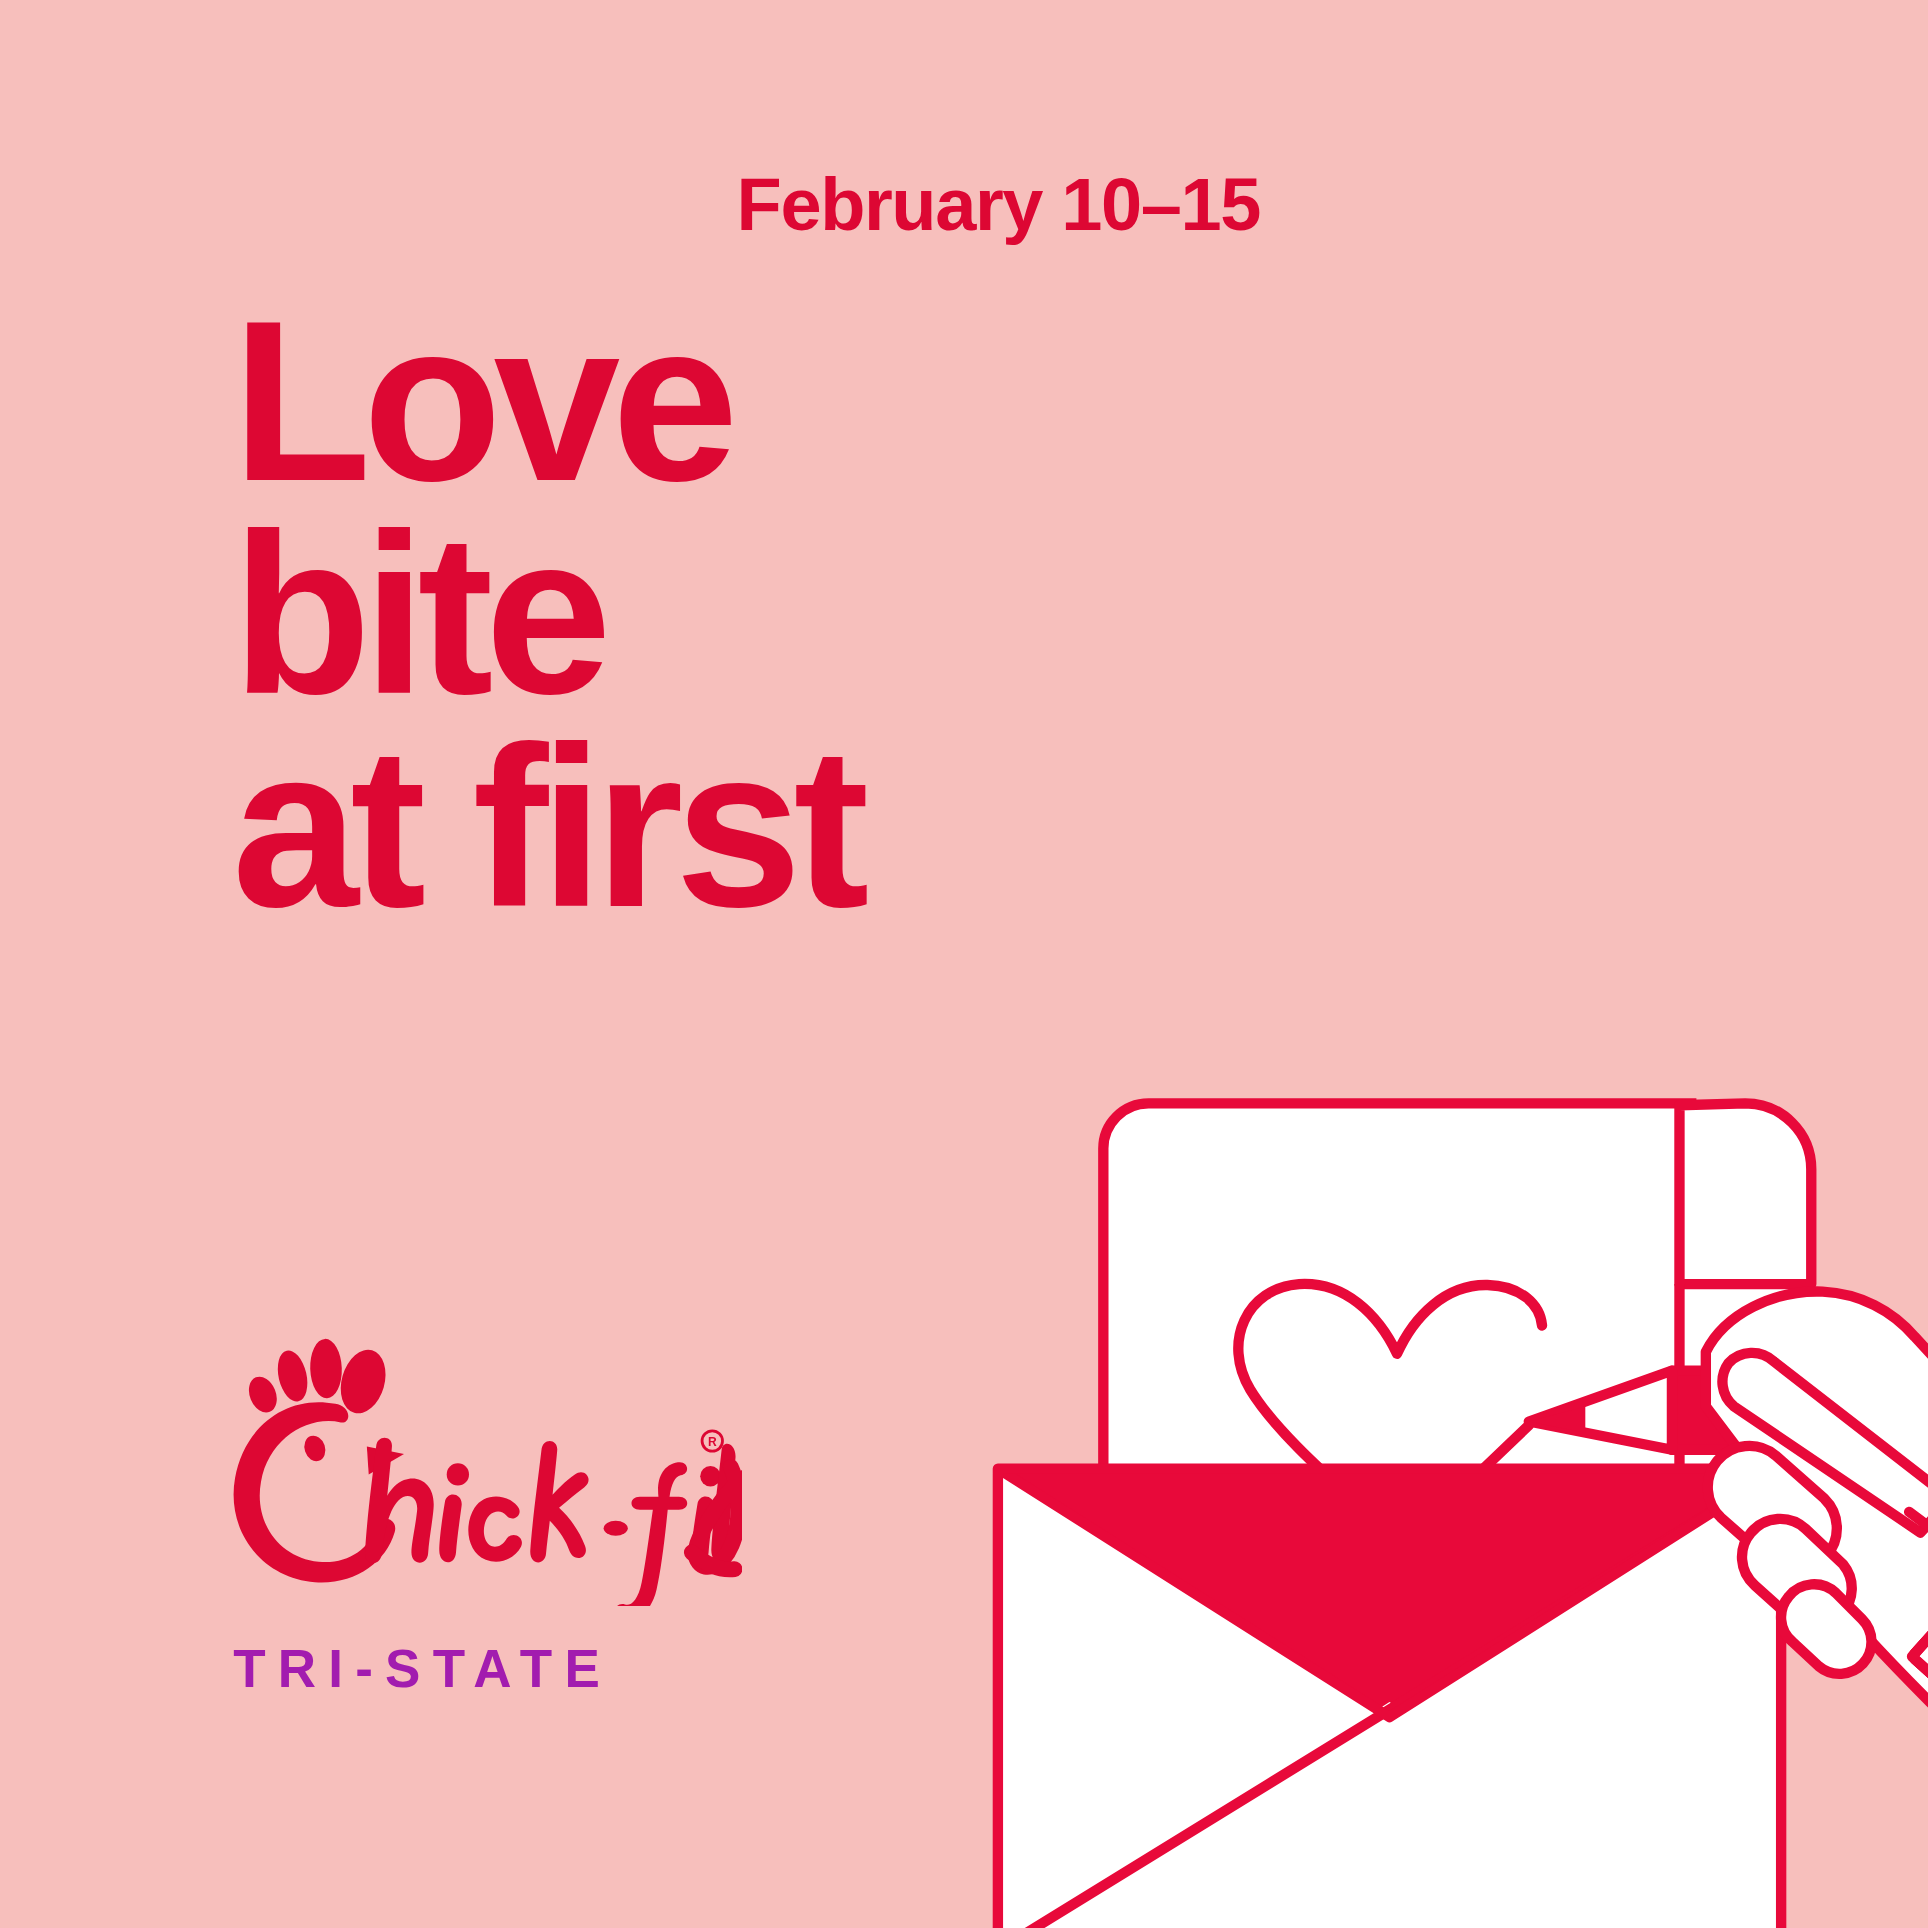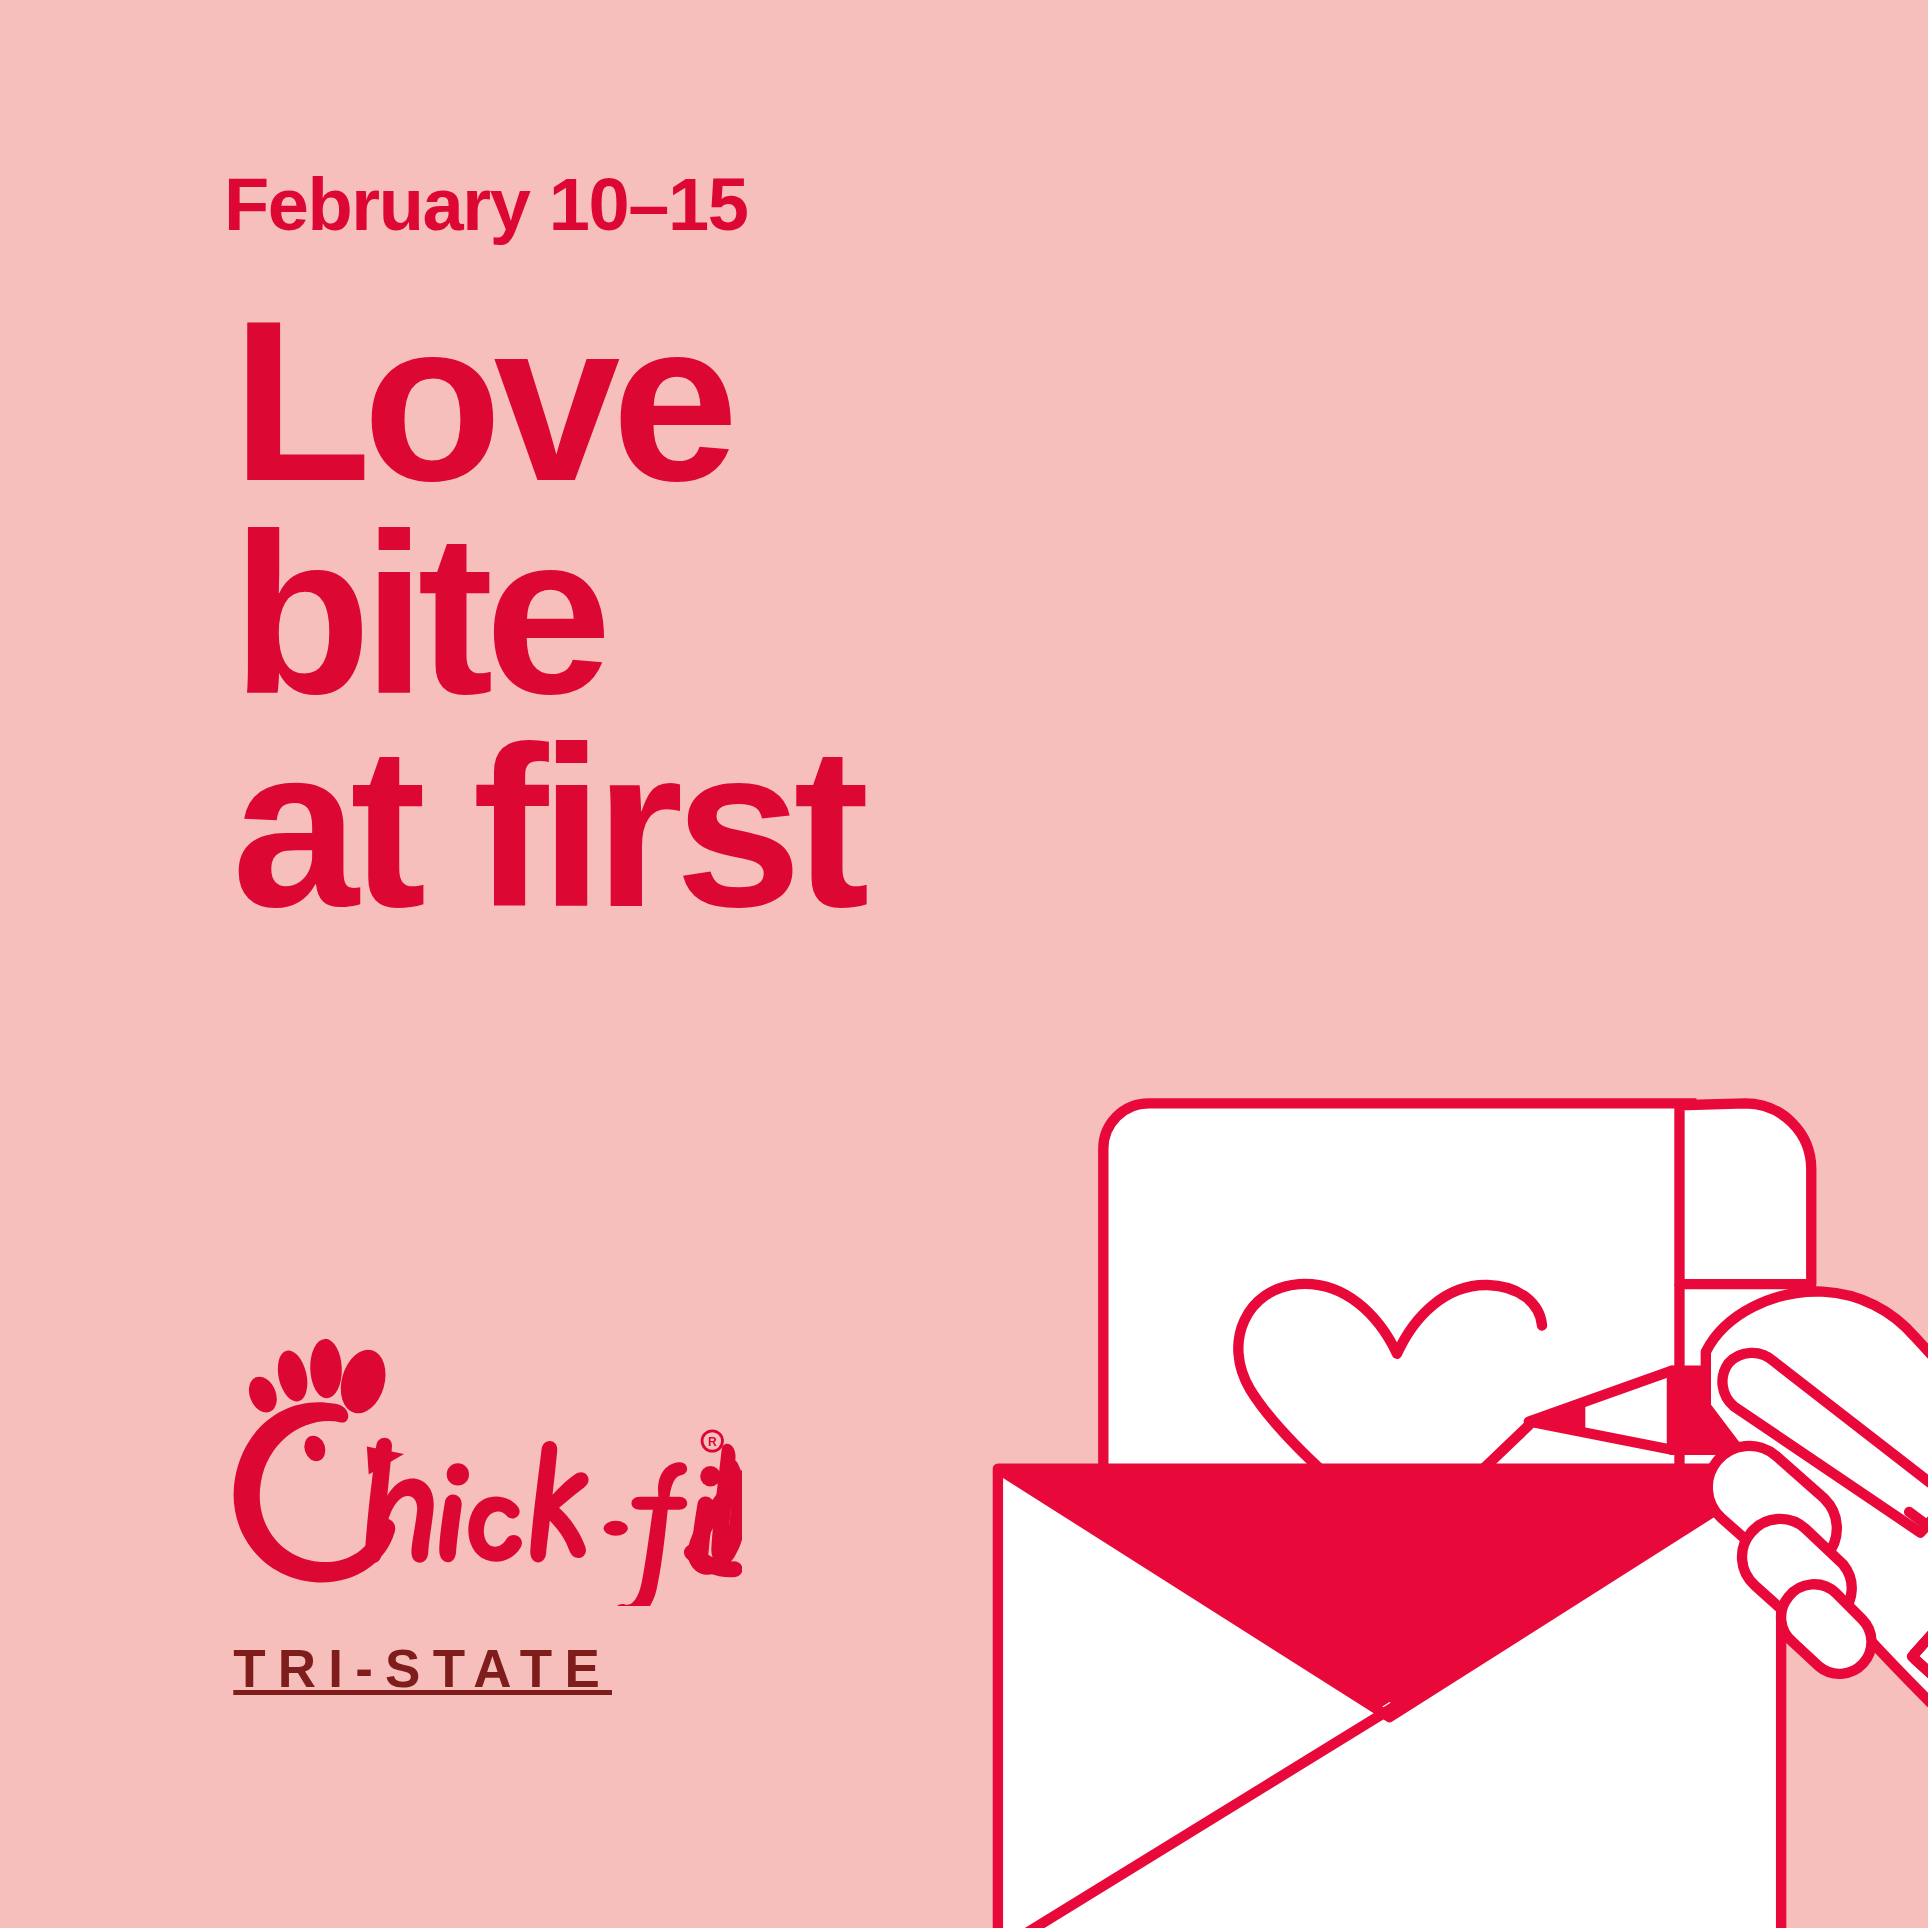--- a/index.html
+++ b/index.html
@@ -33,20 +33,21 @@
 
   .date-line {
     font-family: "Liberation Sans", sans-serif;
     font-weight: bold;
     font-size: 74px;
     line-height: 1.0;
     letter-spacing: -1.4px;
     color: #dd0733;
     margin: 0 0 53px 0;
     white-space: nowrap;
+    text-align: right;
   }
 
   .headline {
     margin: 8px;
     padding: 0;
     font-family: "Liberation Sans", sans-serif;
     font-weight: bold;
     font-size: 228px;
     line-height: 0.935;
     letter-spacing: -8.5px;
@@ -67,23 +68,22 @@
     display: block;
     width: 520px;
     height: auto;
   }
   .sub-brand {
     margin: 32px 0 0 11.3px;
     font-family: "Liberation Sans", sans-serif;
     font-weight: bold;
     font-size: 53px;
     letter-spacing: 12.2px;
-    color: #7f1d1d;
+    color: #a21caf;
     white-space: nowrap;
-    text-decoration: underline;
   }
 
   
   .illustration {
     position: absolute;
     left: 964px;
     top: 964px;
     width: 964px;
     height: 964px;
   }

